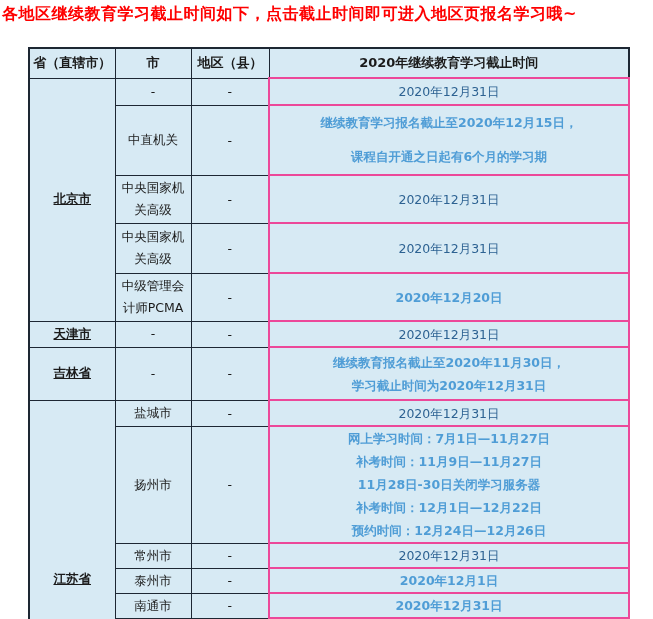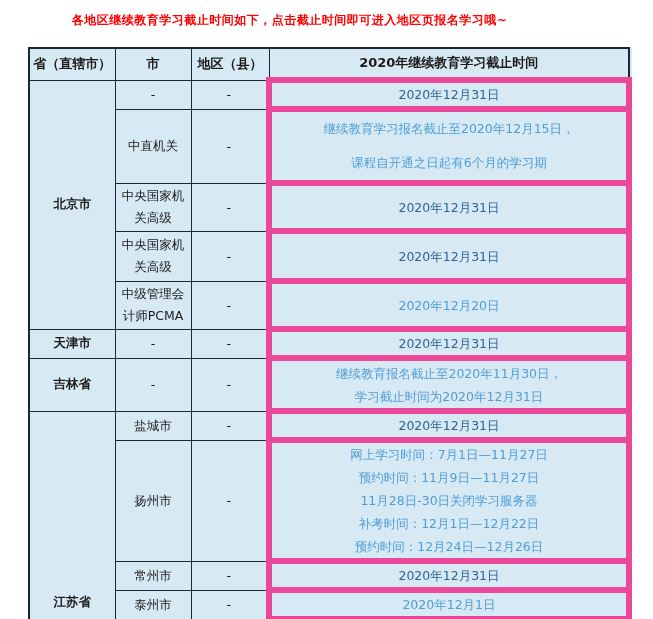--- a/index.html
+++ b/index.html
@@ -2,43 +2,43 @@
 <html><head>
 <meta charset="utf-8">
 <style>
   html,body{margin:0;padding:0;}
   body{
     width:653px;height:619px;background:#ffffff;overflow:hidden;
     font-family:"DejaVu Sans","Liberation Sans",sans-serif;
     position:relative;
   }
   .banner{
-    width:579px;text-align:center;padding-top:12px;
-    font-size:12px;font-weight:bold;color:#fe0000;letter-spacing:.5px;
+    width:579px;text-align:center;padding-top:4px;
+    font-size:16px;font-weight:bold;color:#fe0000;letter-spacing:.5px;
   }
   .table-wrap{
     position:absolute;left:28px;top:47px;width:604px;height:574px;overflow:hidden;
   }
   table{
     border-collapse:collapse;table-layout:fixed;width:600px;
     background:#d7eaf4;border:2px solid #1d2733;
   }
   th,td{
     border:1px solid #1d2733;padding:0 3px;text-align:center;
     vertical-align:middle;color:#1b1b1b;font-size:12.5px;
     overflow:hidden;
   }
   th{font-weight:bold;font-size:13px;height:28px;}
-  td.province{font-weight:bold;}
+  td.province{font-weight:bold;text-decoration:underline;}
   td.city{line-height:22px;}
-  td.deadline{border:6px solid #ec4899;}
+  td.deadline{border:2px solid #ec4899;}
   .line{display:block;line-height:23px;}
   tr.lh-lg .line{line-height:34px;}
   td.dark .line{color:#2d6292;}
-  td.light .line{color:#4f9dd6;}
+  td.light .line{color:#4f9dd6;font-weight:bold;}
   tr.filler td{height:140px;}
 </style>
 </head>
 <body>
 
 <div class="banner">各地区继续教育学习截止时间如下，点击截止时间即可进入地区页报名学习哦~</div>
 
 <div class="table-wrap">
   <table>
     <colgroup>
@@ -119,21 +119,21 @@
       <td>-</td>
       <td class="deadline dark">
         <span class="line">2020年12月31日</span>
       </td>
     </tr>
     <tr style="height:117px">
       <td class="city">扬州市</td>
       <td>-</td>
       <td class="deadline light">
         <span class="line">网上学习时间：7月1日—11月27日</span>
-        <span class="line">预约时间：11月9日—11月27日</span>
+        <span class="line">补考时间：11月9日—11月27日</span>
         <span class="line">11月28日-30日关闭学习服务器</span>
         <span class="line">补考时间：12月1日—12月22日</span>
         <span class="line">预约时间：12月24日—12月26日</span>
       </td>
     </tr>
     <tr style="height:25px">
       <td class="city">常州市</td>
       <td>-</td>
       <td class="deadline dark">
         <span class="line">2020年12月31日</span>

